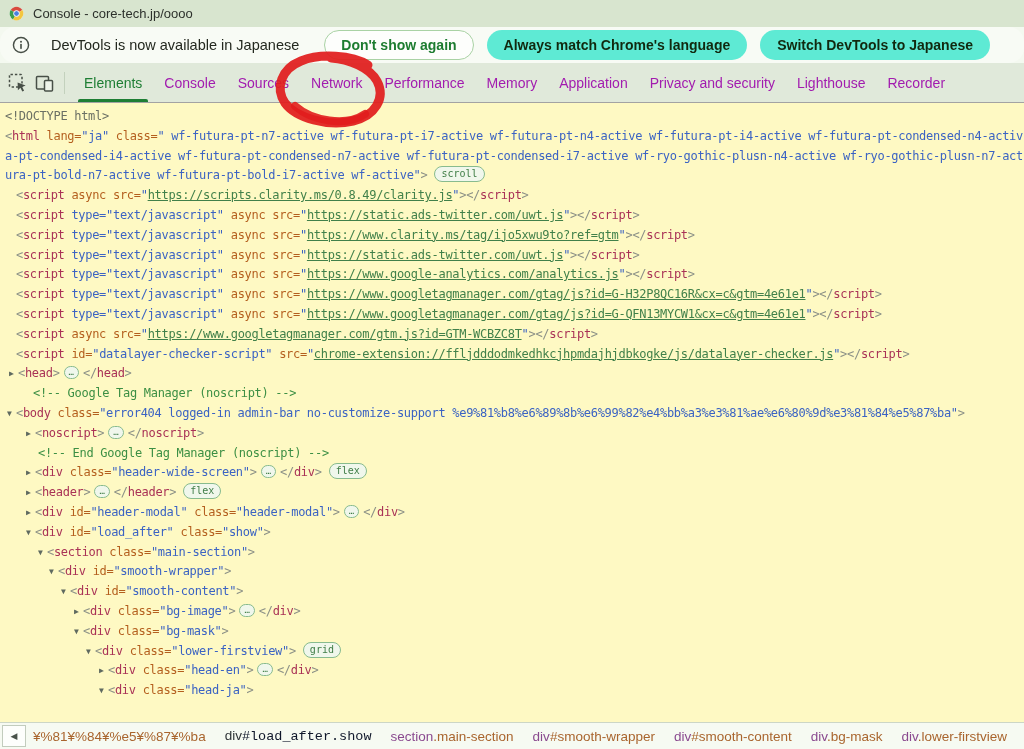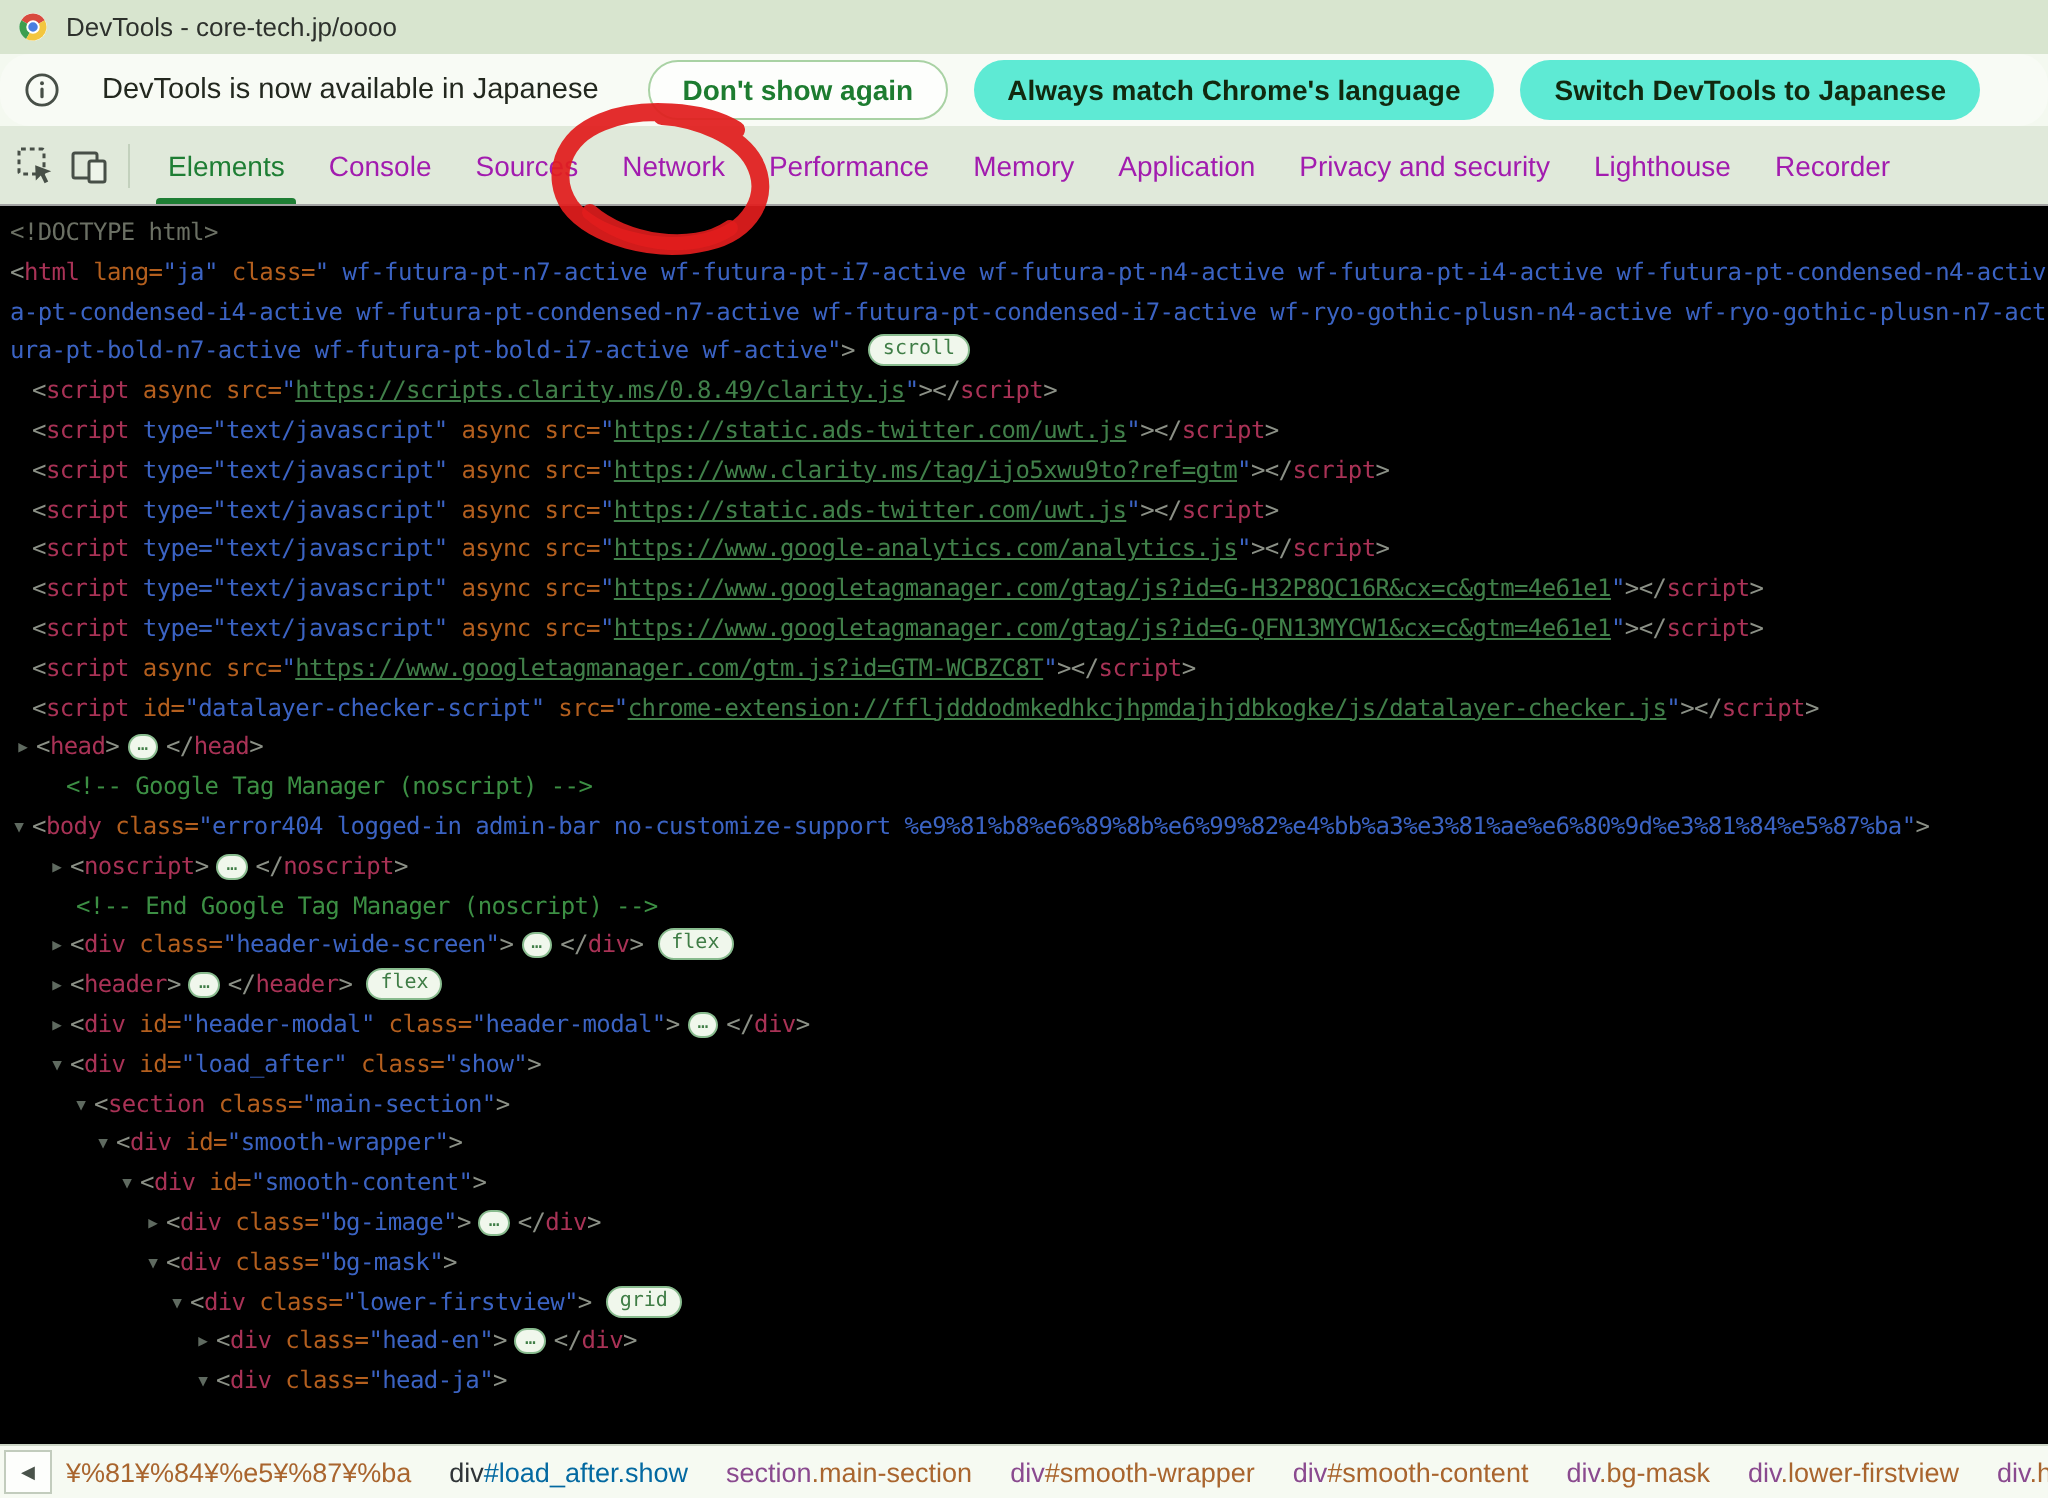--- a/index.html
+++ b/index.html
@@ -52,21 +52,21 @@
   }
   .tab.active { color: #1e7e34; }
   .tab.active::after {
     content: ""; position: absolute; left: 5px; right: 5px; bottom: 0;
     height: 3px; background: #1e7e34; border-radius: 2px 2px 0 0;
   }
 
   
   .content {
     position: absolute; top: 103px; left: 0; right: 0; bottom: 27px;
-    overflow: hidden; background: #000000; padding-top: 4px;
+    overflow: hidden; background: #fef9c3; padding-top: 4px;
   }
   .code-line {
     position: relative; height: 19.8px; line-height: 19.8px; white-space: pre;
     font-family: "DejaVu Sans Mono", monospace; font-size: 12px; letter-spacing: -0.3px;
     color: #50564e;
   }
   .arrow {
     position: absolute; top: 0; width: 11px; text-align: center;
     font-size: 8px; color: #5f6a60; letter-spacing: 0; cursor: pointer;
   }
@@ -107,36 +107,36 @@
     width: 24px; height: 22px; margin: 0 7px 0 2px; flex: 0 0 auto;
     background: #fdfefc; border: 1px solid #c2ccbd;
     display: flex; align-items: center; justify-content: center;
     font-size: 9px; color: #49524a; cursor: pointer;
   }
   .crumbs { display: flex; align-items: center; white-space: nowrap; }
   .crumb { font-size: 13.5px; margin-right: 19px; cursor: pointer; }
   .crumb-tag  { color: #8a4a8f; }
   .crumb-rest { color: #a9652e; }
   .crumb.selected .crumb-tag  { color: #2f3437; }
-  .crumb.selected .crumb-rest { color: #0369a1; }
+  .crumb.selected .crumb-rest { color: #0f172a; font-family: Liberation Mono, monospace; }
 </style>
 </head>
 <body>
 
 <div class="titlebar">
   <span class="favicon">
     <svg viewBox="0 0 24 24" width="15" height="15">
       <circle cx="12" cy="12" r="11" fill="#fff"></circle>
       <path fill="#d84a3e" d="M2.6 6.5 A11 11 0 0 1 21.4 6.5 L12 12 Z"></path>
       <path fill="#3d9e4f" d="M2.6 6.5 L12 12 L6.5 21.5 A11 11 0 0 1 2.6 6.5 Z"></path>
       <path fill="#f3c63f" d="M21.4 6.5 A11 11 0 0 1 6.5 21.5 L12 12 Z"></path>
       <circle cx="12" cy="12" r="4.6" fill="#4a7fe0" stroke="#ffffff" stroke-width="1.6"></circle>
     </svg>
   </span>
-  <span class="t">DevTools - core-tech.jp/oooo</span>
+  <span class="t">Console - core-tech.jp/oooo</span>
 </div>
 
 <div class="notice">
   <span class="infoic">
     <svg viewBox="0 0 20 20" width="18" height="18">
       <circle cx="10" cy="10" r="8.4" fill="none" stroke="#474f47" stroke-width="1.6"></circle>
       <circle cx="10" cy="6.3" r="1.1" fill="#474f47"></circle>
       <rect x="9.1" y="8.6" width="1.8" height="6" rx="0.9" fill="#474f47"></rect>
     </svg>
   </span>

